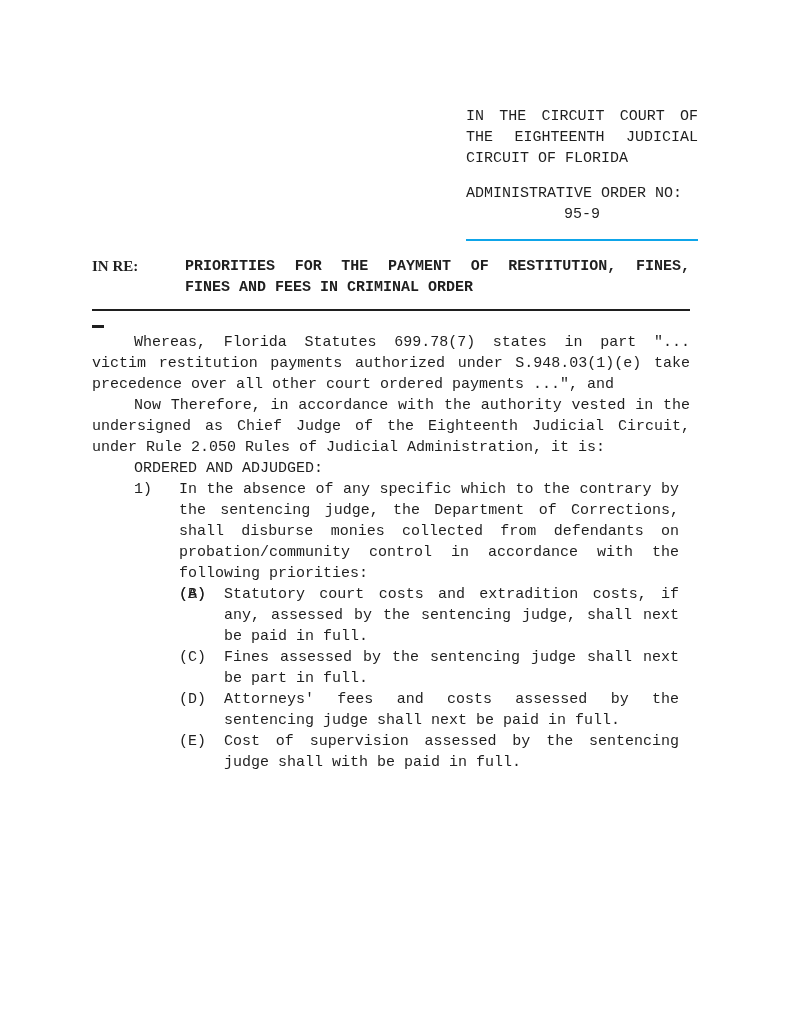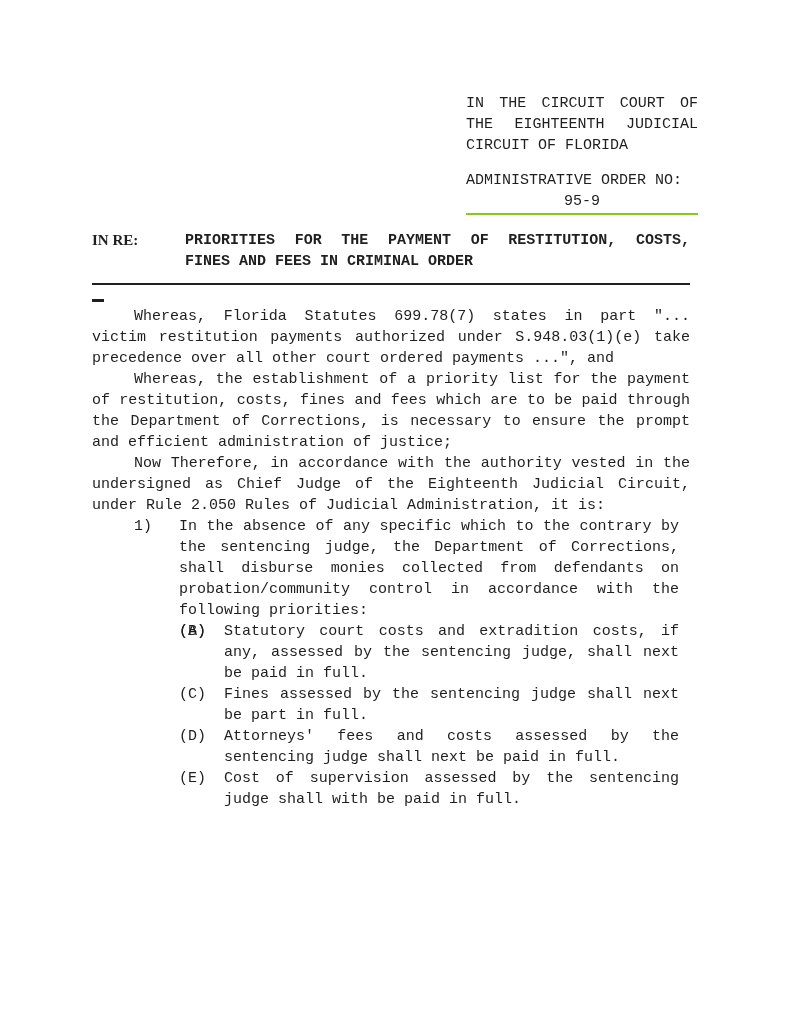--- a/index.html
+++ b/index.html
@@ -12,27 +12,27 @@
     font-family: "Liberation Mono", "DejaVu Sans Mono", monospace;
     font-size: 15px;
     line-height: 21px;
     color: #1f1f1f;
     padding: 93px 0 0 92px;
     overflow: hidden;
   }
   .content { width: 598px; }
 
   
-  .court-header { margin-left: 374px; width: 232px; }
+  .court-header { margin-left: 374px; width: 232px; margin-top: 13px; }
   .court-name { text-align: justify; }
   .order-label { margin-top: 14px; white-space: nowrap; }
   .order-number {
     text-align: center;
-    border-bottom: 2px solid #84cc16;
-    padding-bottom: 1px;
+    border-bottom: 2px solid #0ea5e9;
+    padding-bottom: 14px;
   }
 
   
   .subject { display: flex; font-weight: bold; margin-top: 15px; }
   .subject-label { width: 93px; flex: none; font-family: Liberation Serif, serif; }
   .subject-title { flex: 1; }
   .title-line-justify { text-align: justify; text-align-last: justify; }
 
   
   .rule { border: none; border-top: 2px solid #1f1f1f; width: 598px; margin-top: 11px; }
@@ -55,32 +55,32 @@
 
     <div class="court-header">
       <div class="court-name">IN THE CIRCUIT COURT OF THE EIGHTEENTH JUDICIAL CIRCUIT OF FLORIDA</div>
       <div class="order-label">ADMINISTRATIVE ORDER NO:</div>
       <div class="order-number">95-9</div>
     </div>
 
     <div class="subject">
       <div class="subject-label">IN RE:</div>
       <div class="subject-title">
-        <div class="title-line-justify">PRIORITIES FOR THE PAYMENT OF RESTITUTION, COSTS,</div>
+        <div class="title-line-justify">PRIORITIES FOR THE PAYMENT OF RESTITUTION, FINES,</div>
         <div>FINES AND FEES IN CRIMINAL ORDER</div>
       </div>
     </div>
 
     <hr class="rule">
     <div class="underscore-mark"></div>
 
     <p class="para">Whereas, Florida Statutes 699.78(7) states in part "... victim restitution payments authorized under S.948.03(1)(e) take precedence over all other court ordered payments ...", and</p>
-    <p class="para">Whereas, the establishment of a priority list for the payment of restitution, costs, fines and fees which are to be paid through the Department of Corrections, is necessary to ensure the prompt and efficient administration of justice;</p>
     <p class="para">Now Therefore, in accordance with the authority vested in the undersigned as Chief Judge of the Eighteenth Judicial Circuit, under Rule 2.050 Rules of Judicial Administration, it is:</p>
 
+    <div class="ordered-heading">ORDERED AND ADJUDGED:</div>
 
     <div class="item-l1">
       <span class="marker-l1">1)</span>
       <span>In the absence of any specific which to the contrary by the sentencing judge, the Department of Corrections, shall disburse monies collected from defendants on probation/community control in accordance with the following priorities:</span>
 
       <div class="item-l2">
         <span class="marker-l2">(A)</span>
       </div>
       <div class="item-l2">
         <span class="marker-l2">(B)</span>

